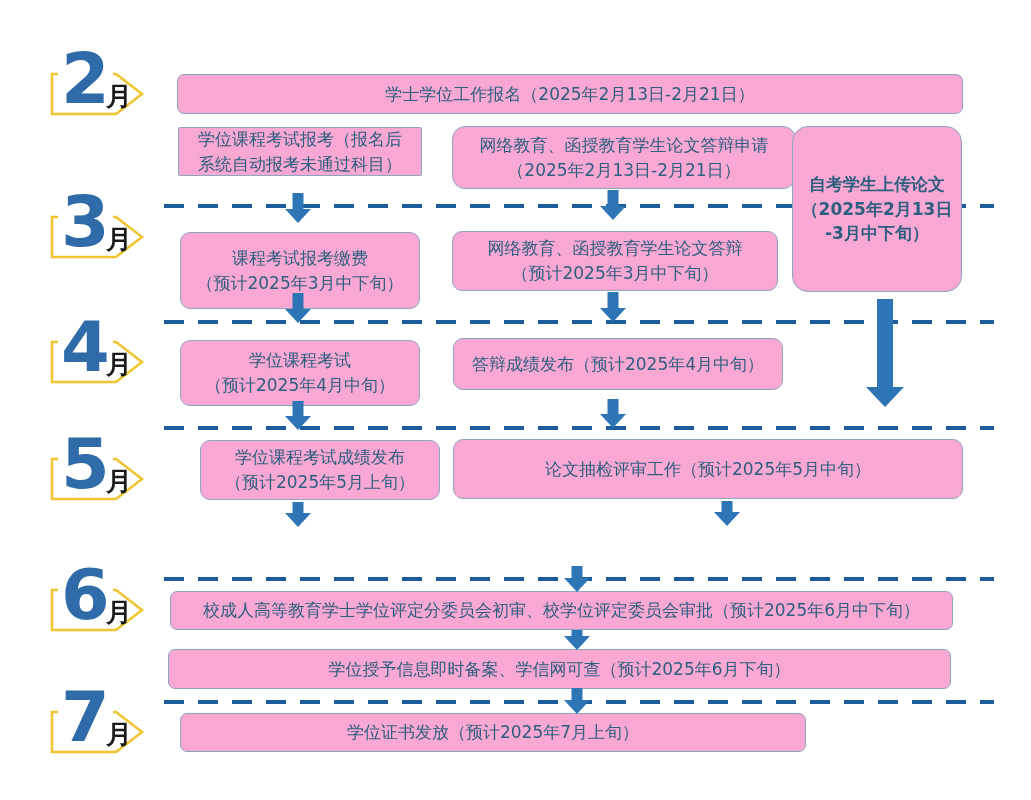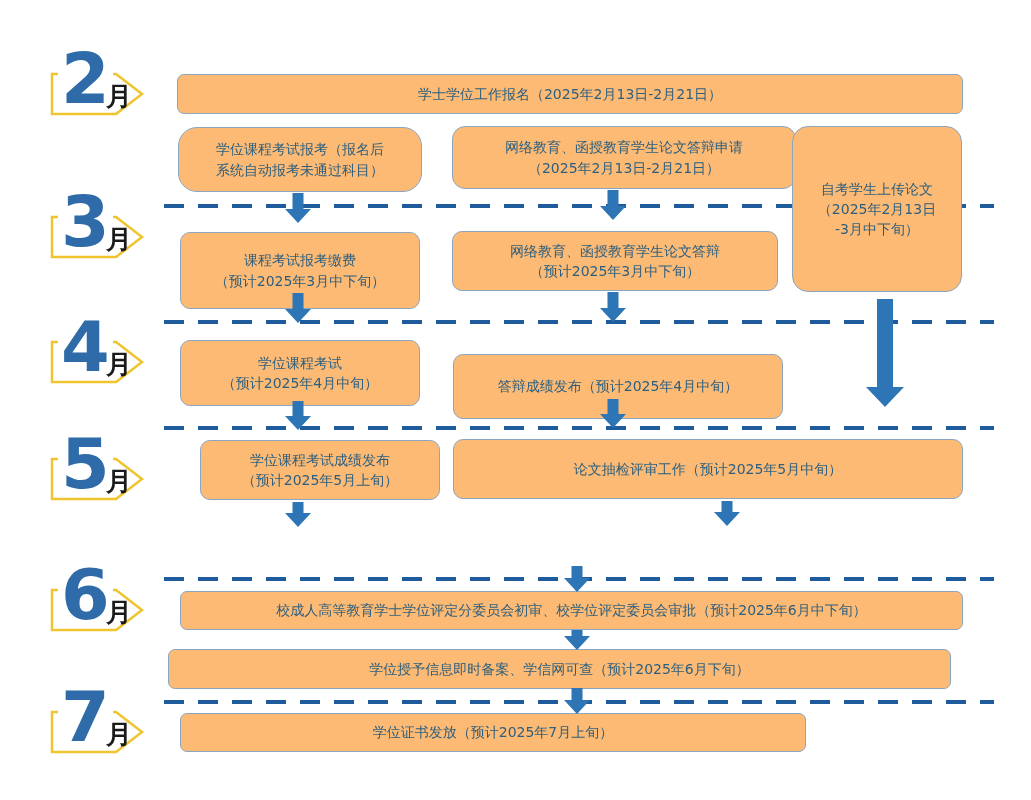--- a/index.html
+++ b/index.html
@@ -20,39 +20,39 @@
   }
   #m2{top:47px;} #m3{top:190px;} #m4{top:315px;} #m5{top:432px;} #m6{top:563px;} #m7{top:685px;}
   
   .dash{
     position:absolute;left:164px;width:830px;height:4px;z-index:0;
     background:repeating-linear-gradient(90deg,#1E5C9B 0 20px,transparent 20px 34px);
   }
   #d1{top:204px;} #d2{top:320px;} #d3{top:426px;} #d4{top:577px;} #d5{top:700px;}
   
   .box{
-    position:absolute;z-index:2;background:#fdba74;
+    position:absolute;z-index:2;background:#f9a8d4;
     border:1.6px solid #8CA6C0;border-radius:10px;
-    color:#2C5F7F;font-size:14px;line-height:1.45;
+    color:#2C5F7F;font-size:17px;line-height:1.45;
     display:flex;align-items:center;justify-content:center;text-align:center;
     white-space:pre-line;box-sizing:border-box;padding:2px 8px;
   }
   .wide{border-radius:7px;}
   #s1 {left:177px;top:74px; width:786px;height:40px;}
-  #s2 {left:178px;top:127px;width:244px;height:65px;border-radius:19px;}
+  #s2 {left:178px;top:127px;width:244px;height:49px;border-radius:2px;}
   #s3 {left:452px;top:126px;width:344px;height:63px;border-radius:13px;}
-  #s4 {left:792px;top:126px;width:170px;height:166px;border-radius:16px;}
+  #s4 {left:792px;top:126px;width:170px;height:166px;border-radius:16px;font-weight:bold;}
   #s5 {left:180px;top:232px;width:240px;height:77px;}
   #s6 {left:452px;top:231px;width:326px;height:60px;}
   #s7 {left:180px;top:340px;width:240px;height:66px;}
-  #s8 {left:453px;top:338px;width:330px;height:65px;margin-top:16px;}
+  #s8 {left:453px;top:338px;width:330px;height:52px;}
   #s9 {left:180px;top:440px;width:240px;height:60px;margin-left:20px;}
   #s10{left:453px;top:439px;width:510px;height:60px;}
   #s11{left:180px;top:527px;width:783px;height:40px;}
-  #s12{left:180px;top:591px;width:783px;height:39px;}
+  #s12{left:170px;top:591px;width:783px;height:39px;}
   #s13{left:168px;top:649px;width:783px;height:40px;}
   #s14{left:180px;top:713px;width:626px;height:39px;}
   
   .arr{position:absolute;width:26px;z-index:3;}
   .arr .stem{
     position:absolute;left:50%;transform:translateX(-50%);top:0;
     width:11px;height:calc(100% - 14px);background:#2E75B6;
   }
   .arr .head{
     position:absolute;left:50%;transform:translateX(-50%);bottom:0;

